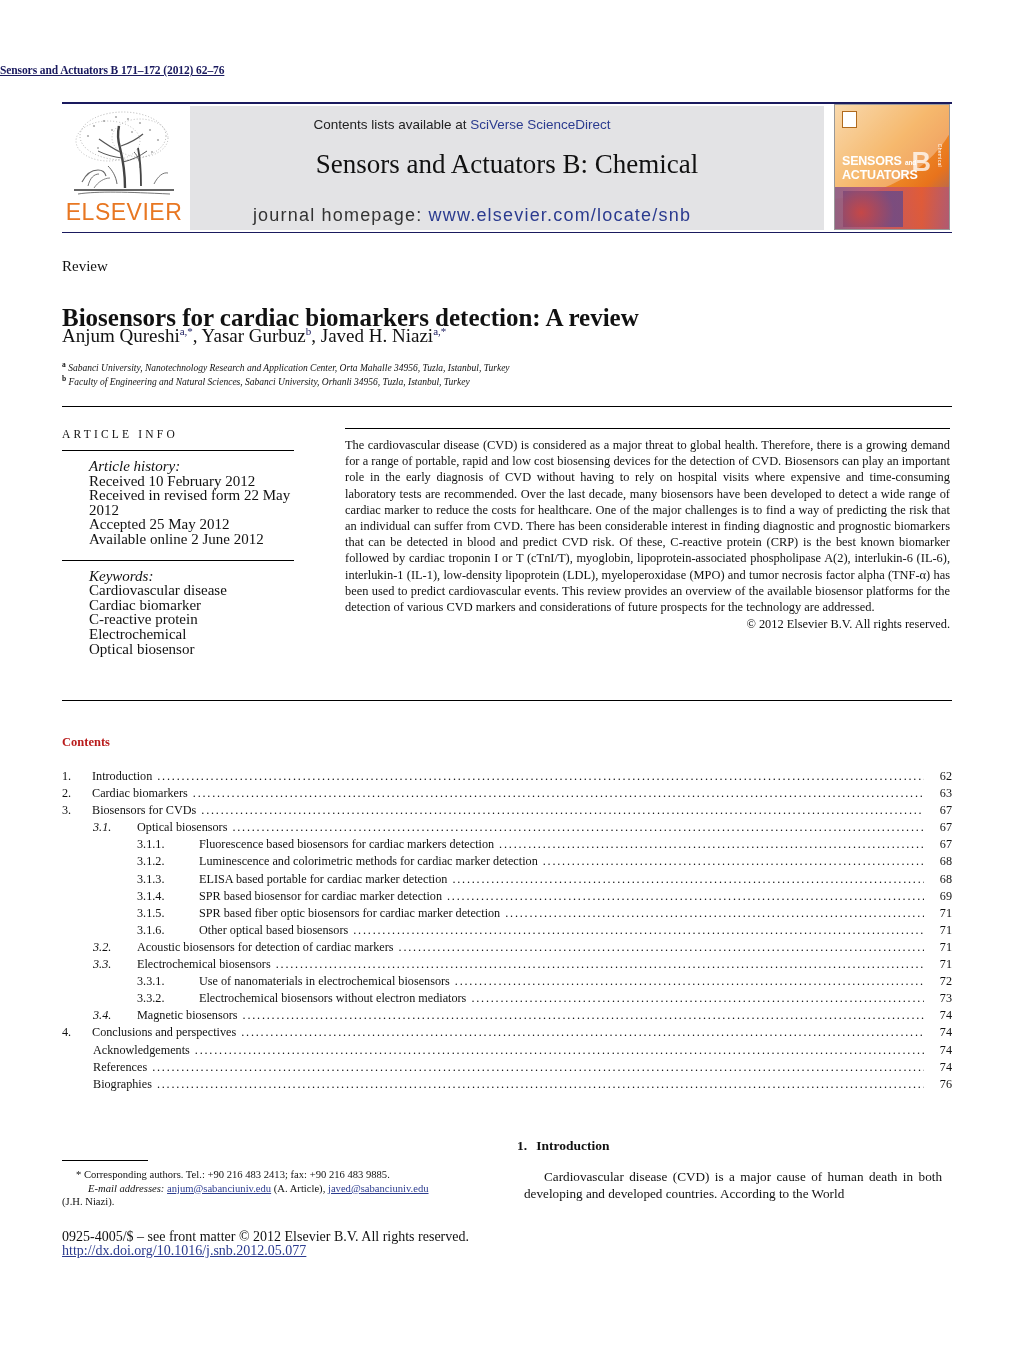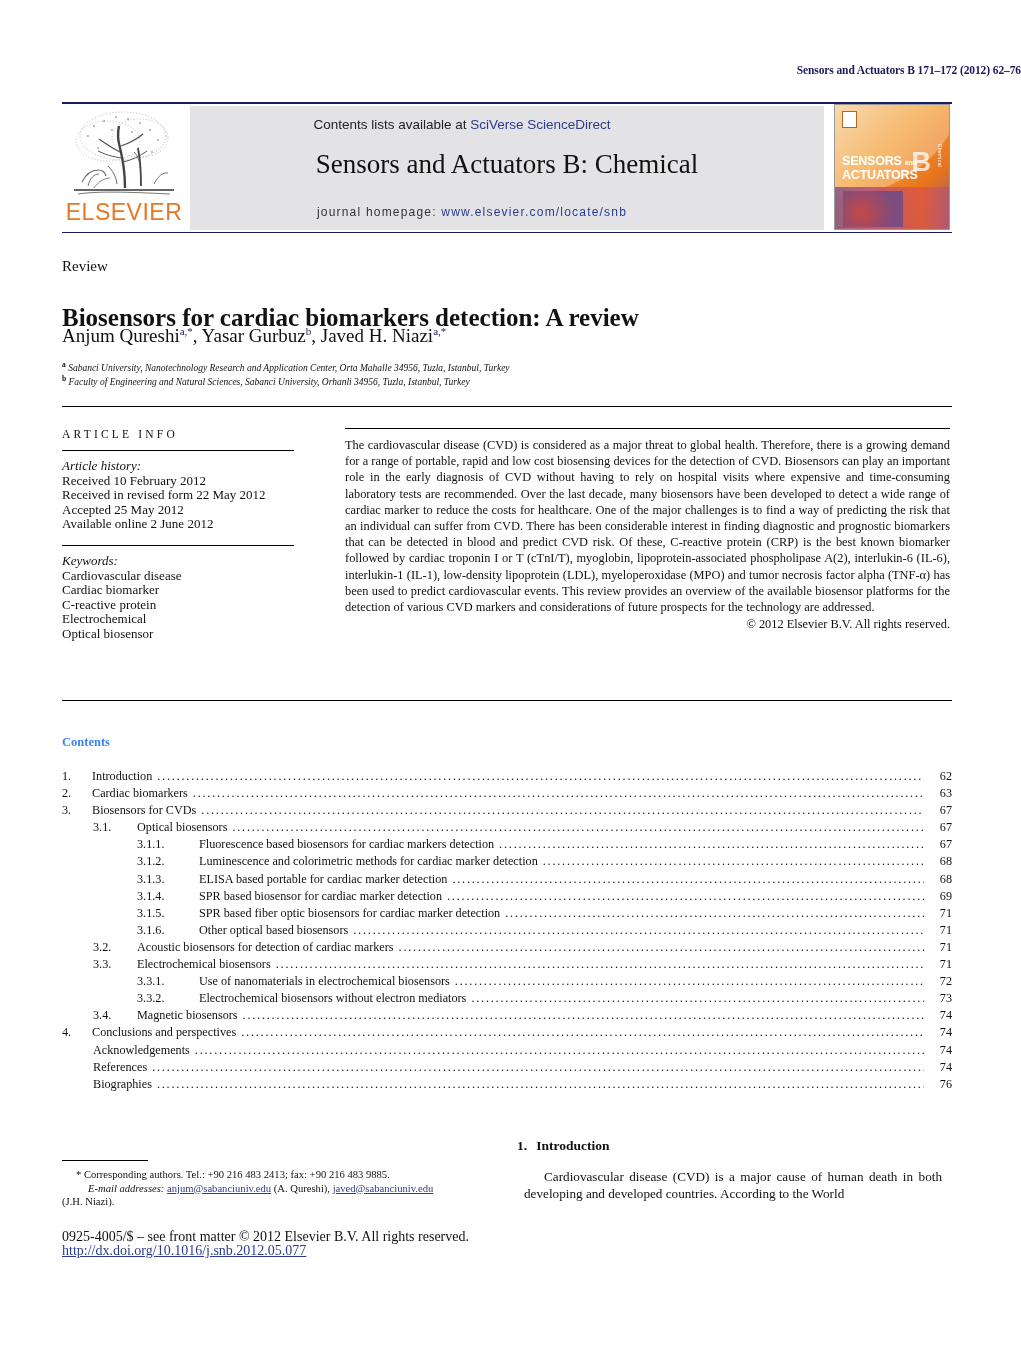--- a/index.html
+++ b/index.html
@@ -20,25 +20,26 @@
     overflow: hidden;
     box-sizing: border-box;
   }
 
   
   .running-head {
     position: absolute;
     top: 64px;
     left: 0;
     width: 1021px;
-    text-align: right;
+    text-align: left;
     font-size: 11.5px;
     font-weight: bold;
     color: #1a1a5e;
     letter-spacing: -0.1px;
+    text-decoration: underline;
   }
 
   
   .masthead {
     position: absolute;
     top: 102px;
     left: 62px;
     width: 890px;
     height: 128px;
   }
@@ -107,21 +108,21 @@
     font-size: 27px;
     color: #111;
   }
   .homepage-line {
     position: absolute;
     top: 99px;
     left: 0;
     width: 564px;
     text-align: center;
     font-family: "Liberation Sans", sans-serif;
-    font-size: 12px;
+    font-size: 18px;
     letter-spacing: 1.2px;
     color: #333;
   }
   .homepage-line .hp-url {
     color: #2b3b8f;
   }
   .cover-thumb {
     position: absolute;
     top: 2px;
     left: 772px;
@@ -280,23 +281,24 @@
     letter-spacing: 3.2px;
     color: #111;
     margin: 0 0 10px 0;
   }
   .thin-rule {
     height: 1px;
     background: #000;
     margin: 0 0 8px 0;
   }
   .info-group {
-    font-size: 13px;
+    font-size: 15px;
     line-height: 14.6px;
     color: #111;
+    margin-left: 27px;
   }
   .info-group .grp-title {
     font-style: italic;
   }
   .info-spacer {
     height: 13px;
   }
   .abstract-body {
     font-size: 12.4px;
     line-height: 16.2px;
@@ -319,21 +321,21 @@
     background: #000;
   }
 
   
   .contents-head {
     position: absolute;
     top: 735px;
     left: 62px;
     font-size: 12.5px;
     font-weight: bold;
-    color: #3b82f6;
+    color: #b91c1c;
   }
   .toc {
     position: absolute;
     top: 768px;
     left: 62px;
     width: 890px;
     font-size: 12.2px;
     color: #111;
   }
   .toc-row {
@@ -356,21 +358,21 @@
     white-space: nowrap;
     letter-spacing: 1.8px;
     color: #111;
     margin: 0 2px;
   }
   .toc-page {
     flex: 0 0 26px;
     text-align: right;
   }
   .lvl1 .toc-num { width: 30px; padding-left: 0; }
-  .lvl2 .toc-num { width: 44px; padding-left: 31px; }
+  .lvl2 .toc-num { width: 44px; padding-left: 31px; font-style: italic; }
   .lvl3 .toc-num { width: 62px; padding-left: 75px; }
   .lvl-plain .toc-num { width: 31px; }
 
   
   .foot-rule {
     position: absolute;
     top: 1160px;
     left: 62px;
     width: 86px;
     height: 1px;
@@ -672,21 +674,21 @@
         <span class="toc-page">76</span>
       </div>
     </div>
 
   <div class="foot-rule"></div>
   <div class="footnote">
     <span class="ind">* Corresponding authors. Tel.: +90 216 483 2413; fax: +90 216 483 9885.</span>
     <span class="ind2">
       <em>E-mail addresses:</em>
       <a class="mail-link" href="#">anjum@sabanciuniv.edu</a>
-      <span>(A. Qureshi),</span>
+      <span>(A. Article),</span>
       <a class="mail-link" href="#">javed@sabanciuniv.edu</a>
     </span>
     <span>(J.H. Niazi).</span>
   </div>
 
   <div class="issn-block">
     <div>0925-4005/$ – see front matter © 2012 Elsevier B.V. All rights reserved.</div>
     <a class="doi-link" href="#">http://dx.doi.org/10.1016/j.snb.2012.05.077</a>
   </div>
 

